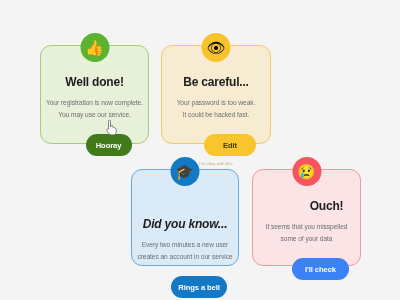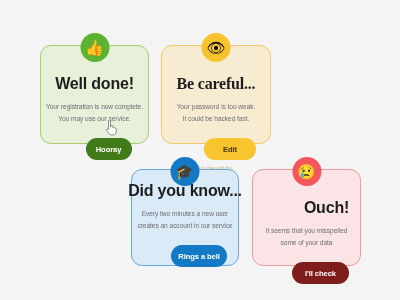--- a/index.html
+++ b/index.html
@@ -43,21 +43,21 @@
     align-items: center;
     justify-content: center;
     font-size: 15px;
     line-height: 1;
     z-index: 5;
     overflow: hidden;
   }
 
   .card-title {
     font-weight: bold;
-    font-size: 16px;
+    font-size: 12px;
     color: #1d1d1d;
     letter-spacing: -0.2px;
     text-align: center;
     white-space: nowrap;
   }
 
   .card-body {
     font-size: 6.6px;
     line-height: 1.75;
     color: #6c6f73;
@@ -107,63 +107,63 @@
   }
 
   
   #card-warning {
     left: 161px; top: 45px;
     width: 110px; height: 99px;
     background: #f7ebd2;
     border-color: #f3c969;
   }
   #card-warning .icon-badge { background: #f6c32d; }
-  #card-warning .card-title { margin-top: 29px; font-family: Liberation Serif, serif; }
+  #card-warning .card-title { margin-top: 29px; }
   #card-warning .card-body  { margin-top: 8px; }
   #card-warning .card-btn {
     margin-top: 14px;
     width: 52px; height: 15px;
     background: #f8c52f;
     color: #473508;
   }
   #card-warning .card-subaction {
     margin-top: 5px;
     color: #c3a971;
   }
 
   
   #card-info {
     left: 131px; top: 169px;
     width: 108px; height: 97px;
     background: #daeaf7;
     border-color: #68a9dd;
   }
   #card-info .icon-badge { background: #1479c4; }
-  #card-info .card-title { margin-top: 12px; }
+  #card-info .card-title { margin-top: 47px; font-style: italic; }
   #card-info .card-body  { margin-top: 8px; }
   #card-info .card-btn {
     margin-top: 14px;
     width: 56px; height: 15px;
     background: #1479c4;
   }
 
   
   #card-error {
     left: 252px; top: 169px;
     width: 109px; height: 97px;
     background: #fae4e5;
     border-color: #f09aa0;
   }
   #card-error .icon-badge { background: #f4555e; }
   #card-error .card-title { margin-top: 29px; margin-left: 40px; }
   #card-error .card-body  { margin-top: 8px; }
   #card-error .card-btn {
     margin-top: 14px;
     width: 57px; height: 15px;
-    background: #7f1d1d;
+    background: #3b82f6;
   }
 
   
   #mouse-cursor {
     position: absolute;
     left: 105px;
     top: 120px;
     width: 13px;
     height: 17px;
     z-index: 40;

